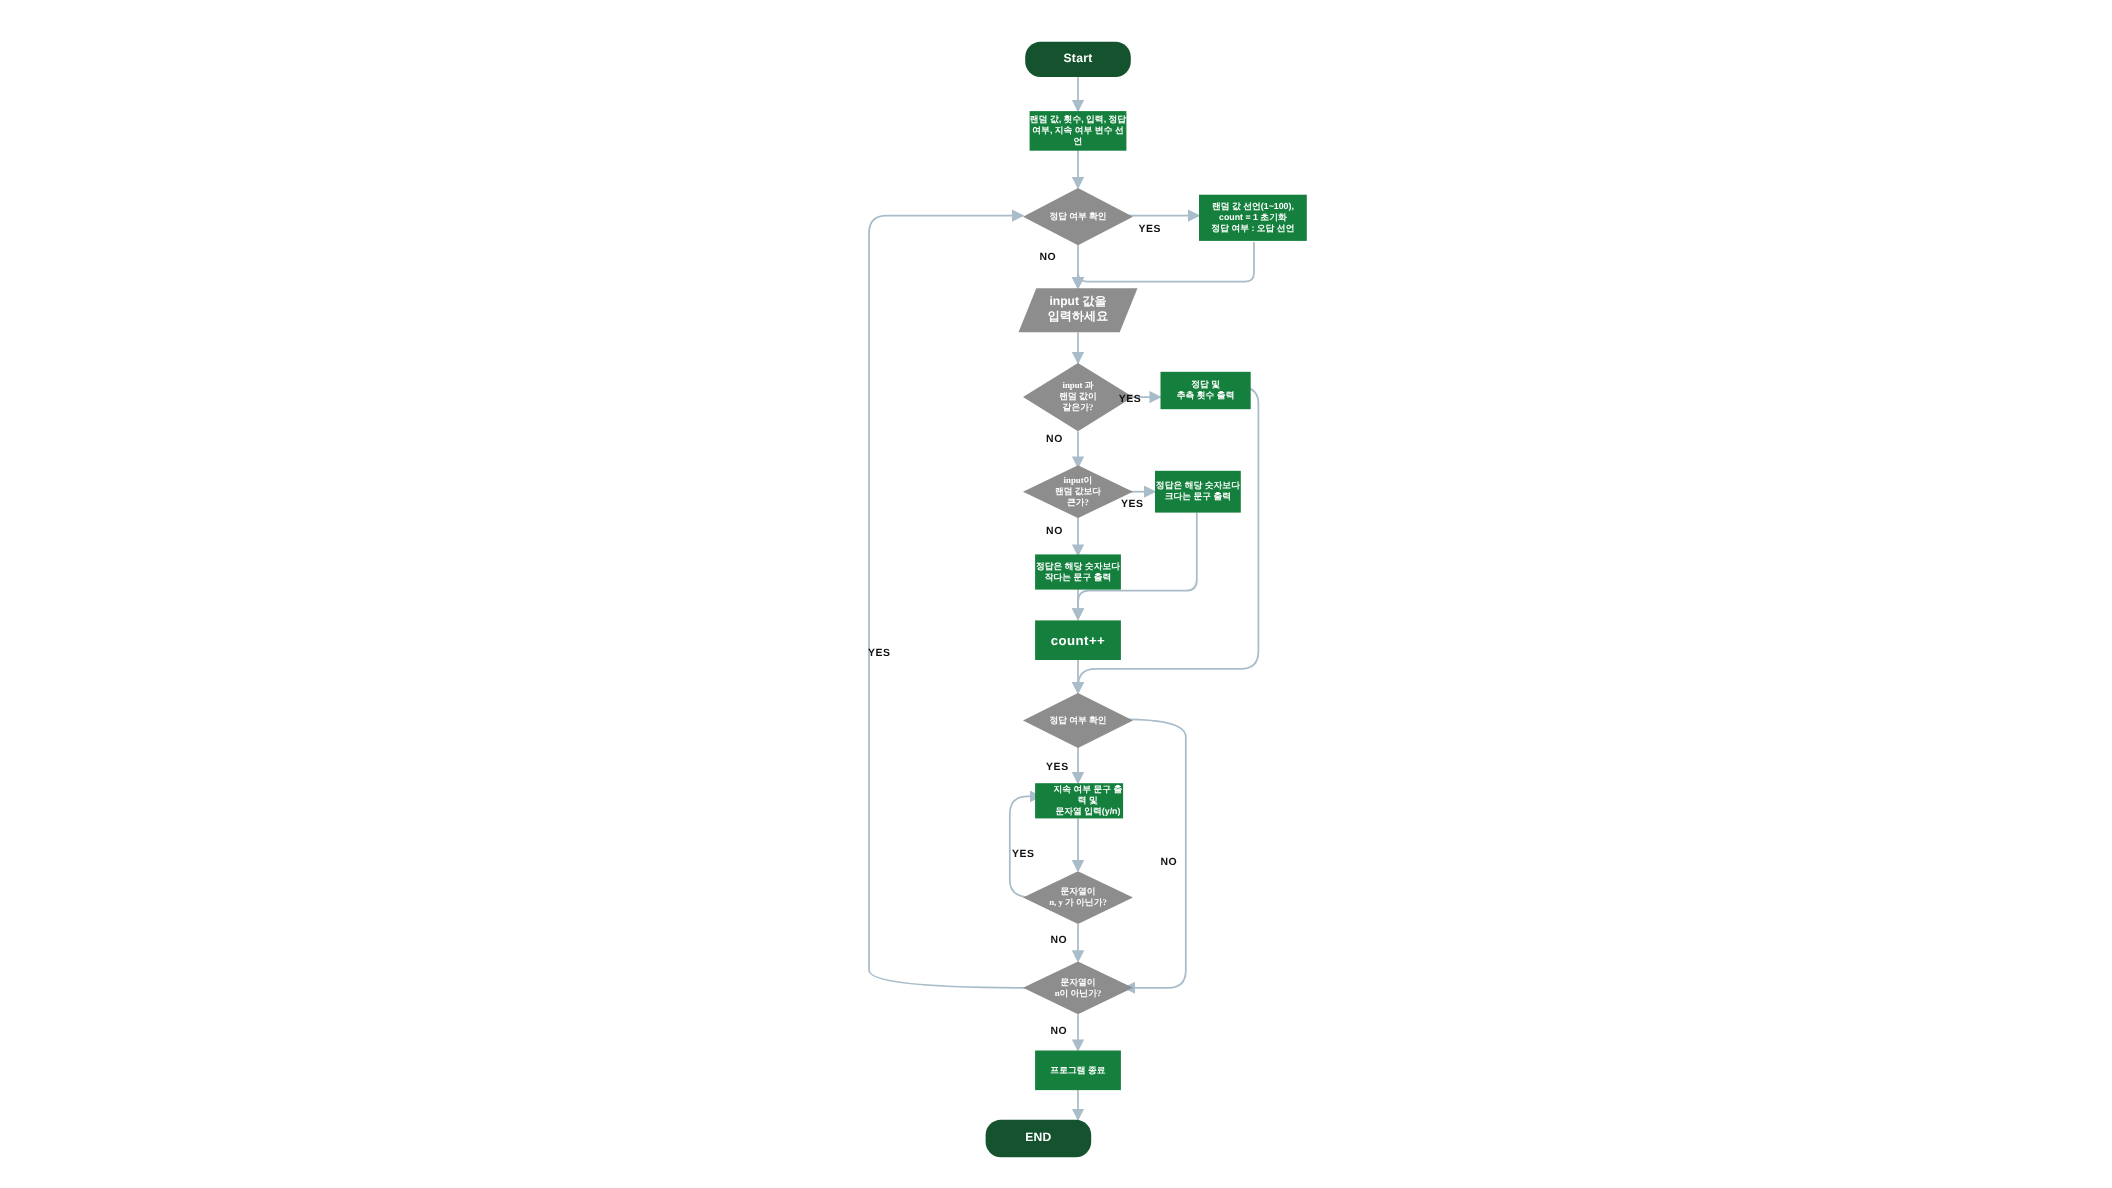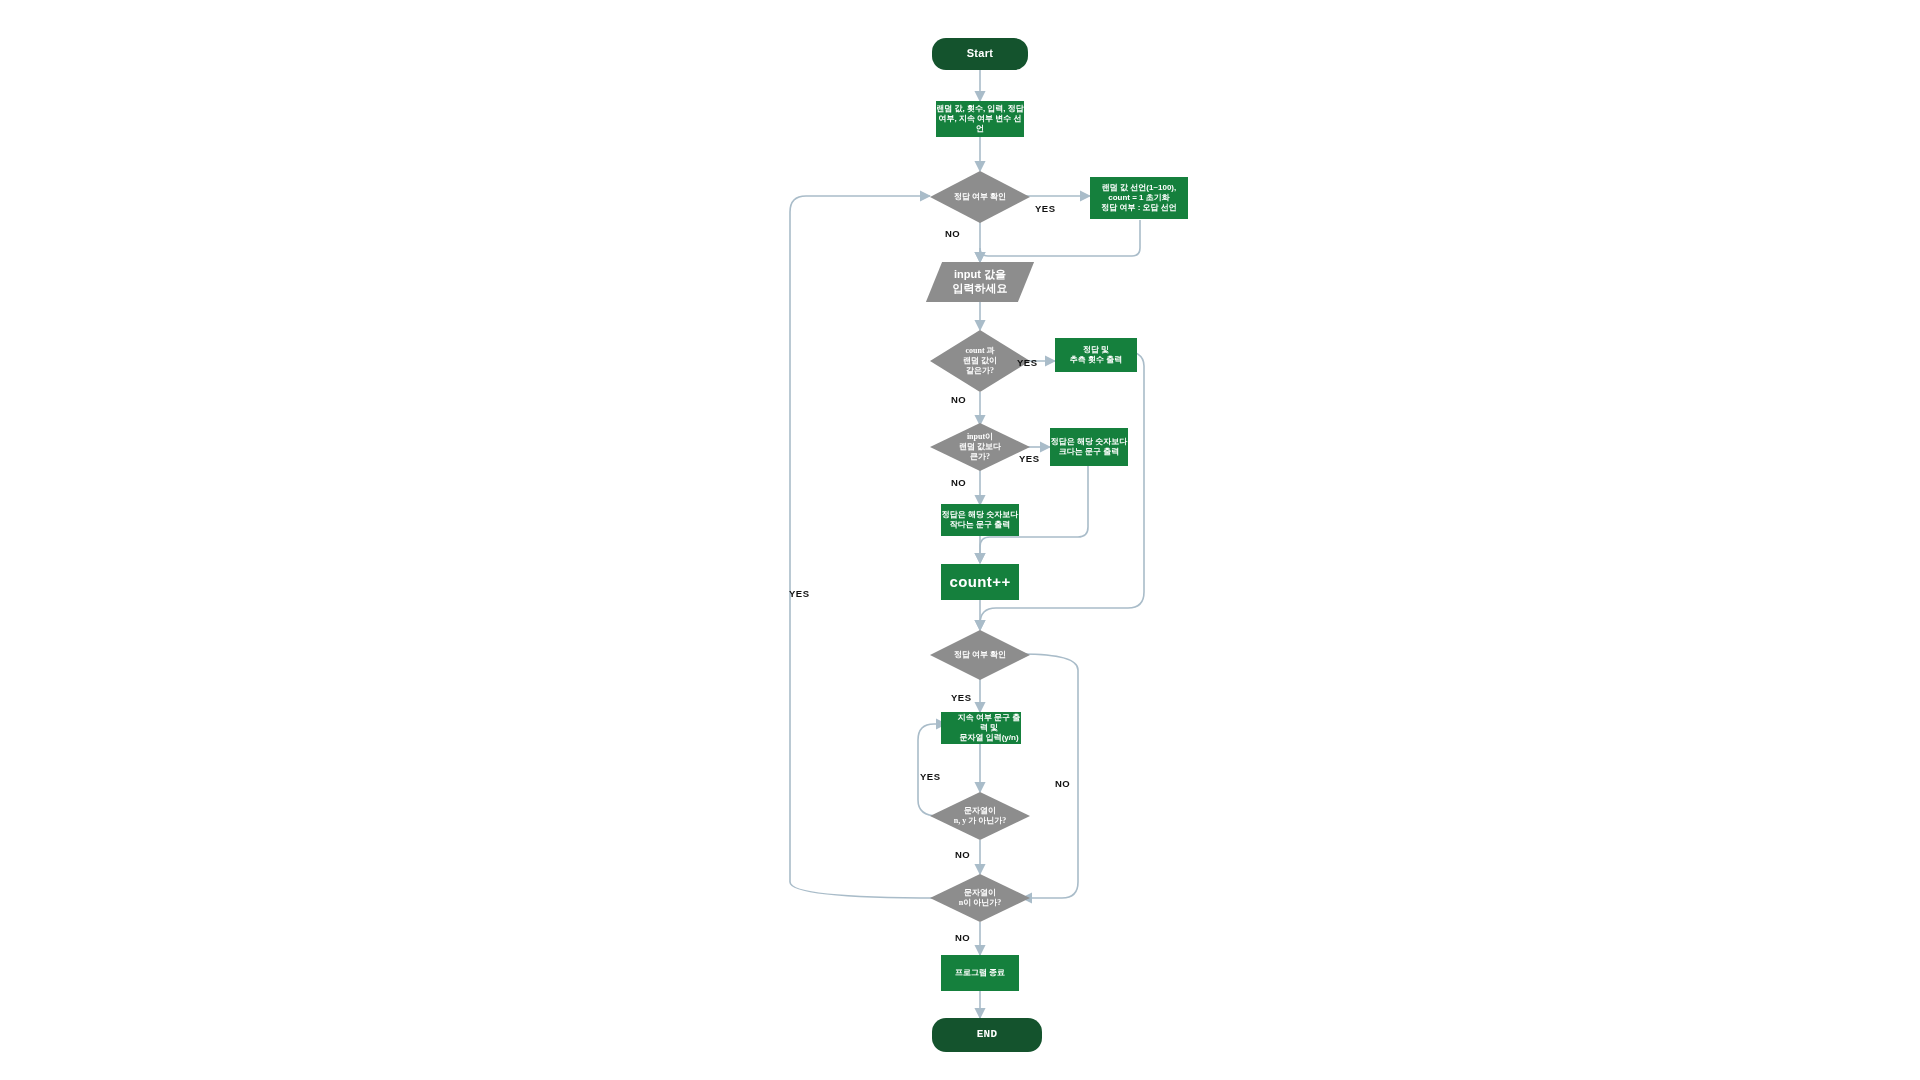--- a/index.html
+++ b/index.html
@@ -42,21 +42,21 @@
     background: #14532d;
     border-radius: 14px;
     font-size: 11px;
     letter-spacing: 0.3px;
   }
   .node.process {
     background: #15803d;
     font-size: 8px;
   }
   .node.process.mono {
-    font-size: 15px;
+    font-size: 12px;
     letter-spacing: 0.4px;
   }
   .node.io {
     background: transparent;
     font-size: 11px;
   }
   .node.io .io-shape {
     position: absolute;
     left: 0; top: 0;
     width: 100%; height: 100%;
@@ -175,21 +175,21 @@
   </div>
 
   <div class="node io" style="left:934px; top:262px; width:92px; height:40px;">
     <span class="io-shape"></span>
     <span class="io-label">input 값을
 입력하세요</span>
   </div>
 
   <div class="node decision" style="left:930px; top:330px; width:100px; height:62px;">
     <span class="dia-shape"></span>
-    <span class="dia-label">count 과
+    <span class="dia-label">input 과
 랜덤 값이
 같은가?</span>
   </div>
 
   <div class="node process" style="left:1055px; top:338px; width:82px; height:34px;">
     <span>정답 및
 추측 횟수 출력</span>
   </div>
 
   <div class="node decision" style="left:930px; top:423px; width:100px; height:48px;">
@@ -232,21 +232,21 @@
   <div class="node decision" style="left:930px; top:874px; width:100px; height:48px;">
     <span class="dia-shape"></span>
     <span class="dia-label">문자열이
 n이 아닌가?</span>
   </div>
 
   <div class="node process" style="left:941px; top:955px; width:78px; height:36px;">
     <span>프로그램 종료</span>
   </div>
 
-  <div class="node terminator" style="left:932px; top:1018px; width:110px; height:34px;font-family:Liberation Mono, monospace;">
+  <div class="node terminator" style="left:896px; top:1018px; width:96px; height:34px;">
     <span>END</span>
   </div>
 
   <div class="edge-label" style="left:1035px; top:203px;">YES</div>
   <div class="edge-label" style="left:945px; top:228px;">NO</div>
 
   <div class="edge-label" style="left:1017px; top:357px;">YES</div>
   <div class="edge-label" style="left:951px; top:394px;">NO</div>
 
   <div class="edge-label" style="left:1019px; top:453px;">YES</div>

